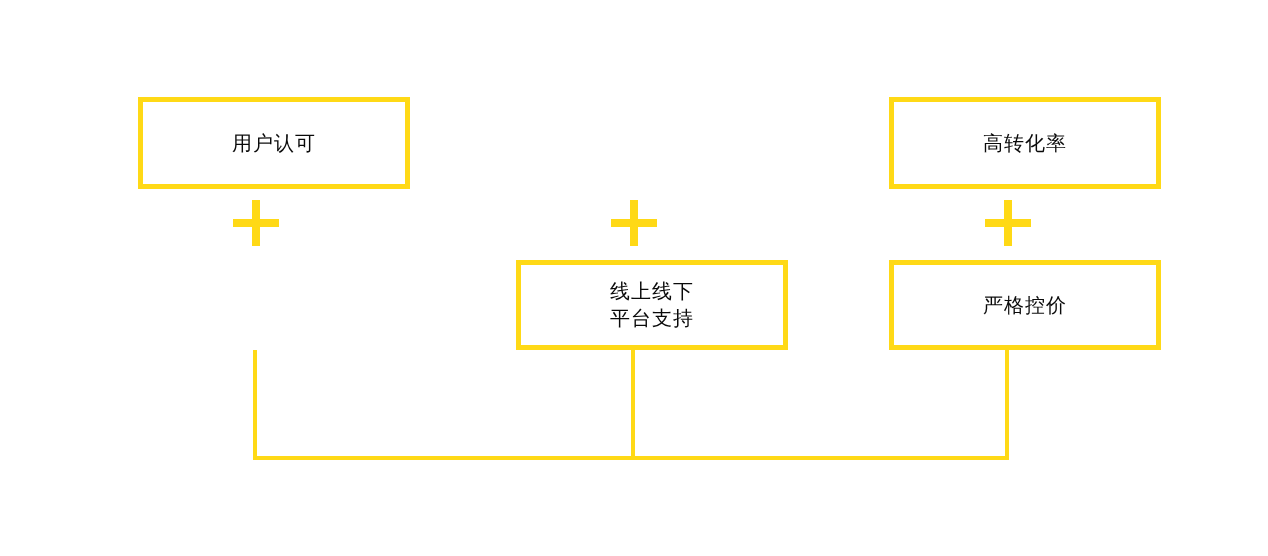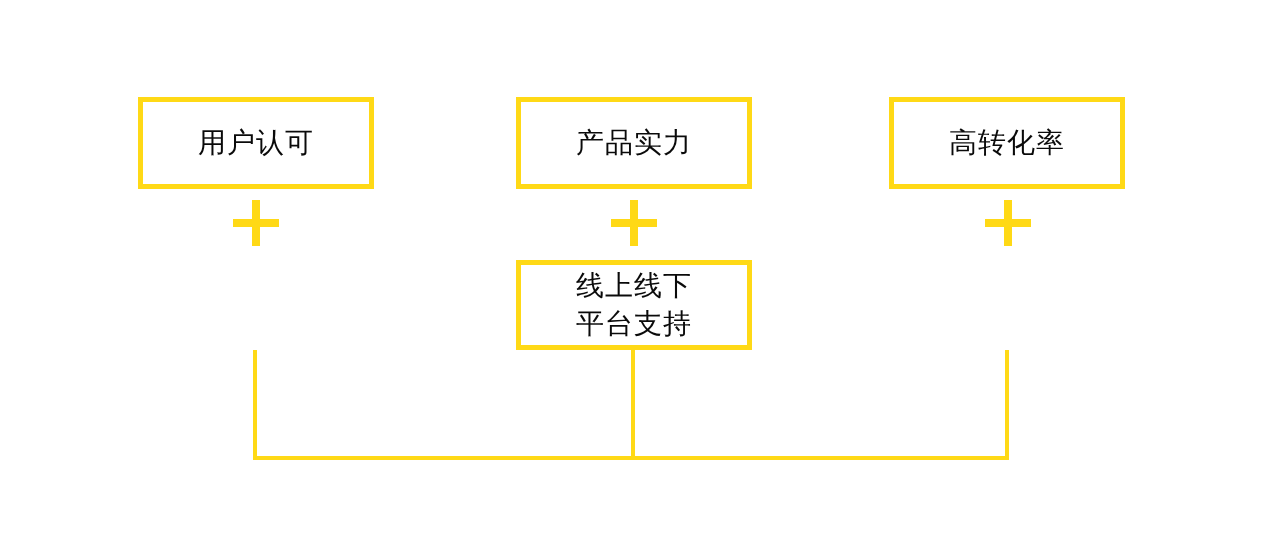--- a/index.html
+++ b/index.html
@@ -10,30 +10,30 @@
   .canvas {
     position: relative;
     width: 1268px;
     height: 556px;
     background: #ffffff;
     overflow: hidden;
     font-family: "Liberation Serif", "DejaVu Serif", serif;
   }
   .box {
     position: absolute;
-    width: 236px;
+    width: 272px;
     box-sizing: border-box;
     border: 5px solid var(--accent, #FFD916);
     background: #ffffff;
     display: flex;
     align-items: center;
     justify-content: center;
     text-align: center;
     color: #0a0a0a;
-    font-size: 28px;
+    font-size: 20px;
     line-height: 1.35;
     white-space: pre-line;
     letter-spacing: 1px;
   }
   .box.row-top    { top: 97px;  height: 92px; }
   .box.row-bottom { top: 260px; height: 90px; }
   .col1 { left: 138px; }
   .col2 { left: 516px; }
   .col3 { left: 889px; }
 
@@ -88,32 +88,32 @@
 </head>
 <body>
 
 <div class="canvas">
 
   <div class="box row-top col1">
     <span>用户认可</span>
   </div>
   <div class="plus col1"></div>
 
-  <div class="box row-top col2">
-    <span>产品实力</span>
-  </div>
   <div class="plus col2"></div>
   <div class="box row-bottom col2">
     <span>线上线下
 平台支持</span>
   </div>
 
   <div class="box row-top col3">
     <span>高转化率</span>
   </div>
   <div class="plus col3"></div>
+  <div class="box row-bottom col3">
+    <span>严格控价</span>
+  </div>
 
   <div class="vline v1"></div>
   <div class="vline v2"></div>
   <div class="vline v3"></div>
   <div class="hline"></div>
 
 </div>
 
 </body></html>

